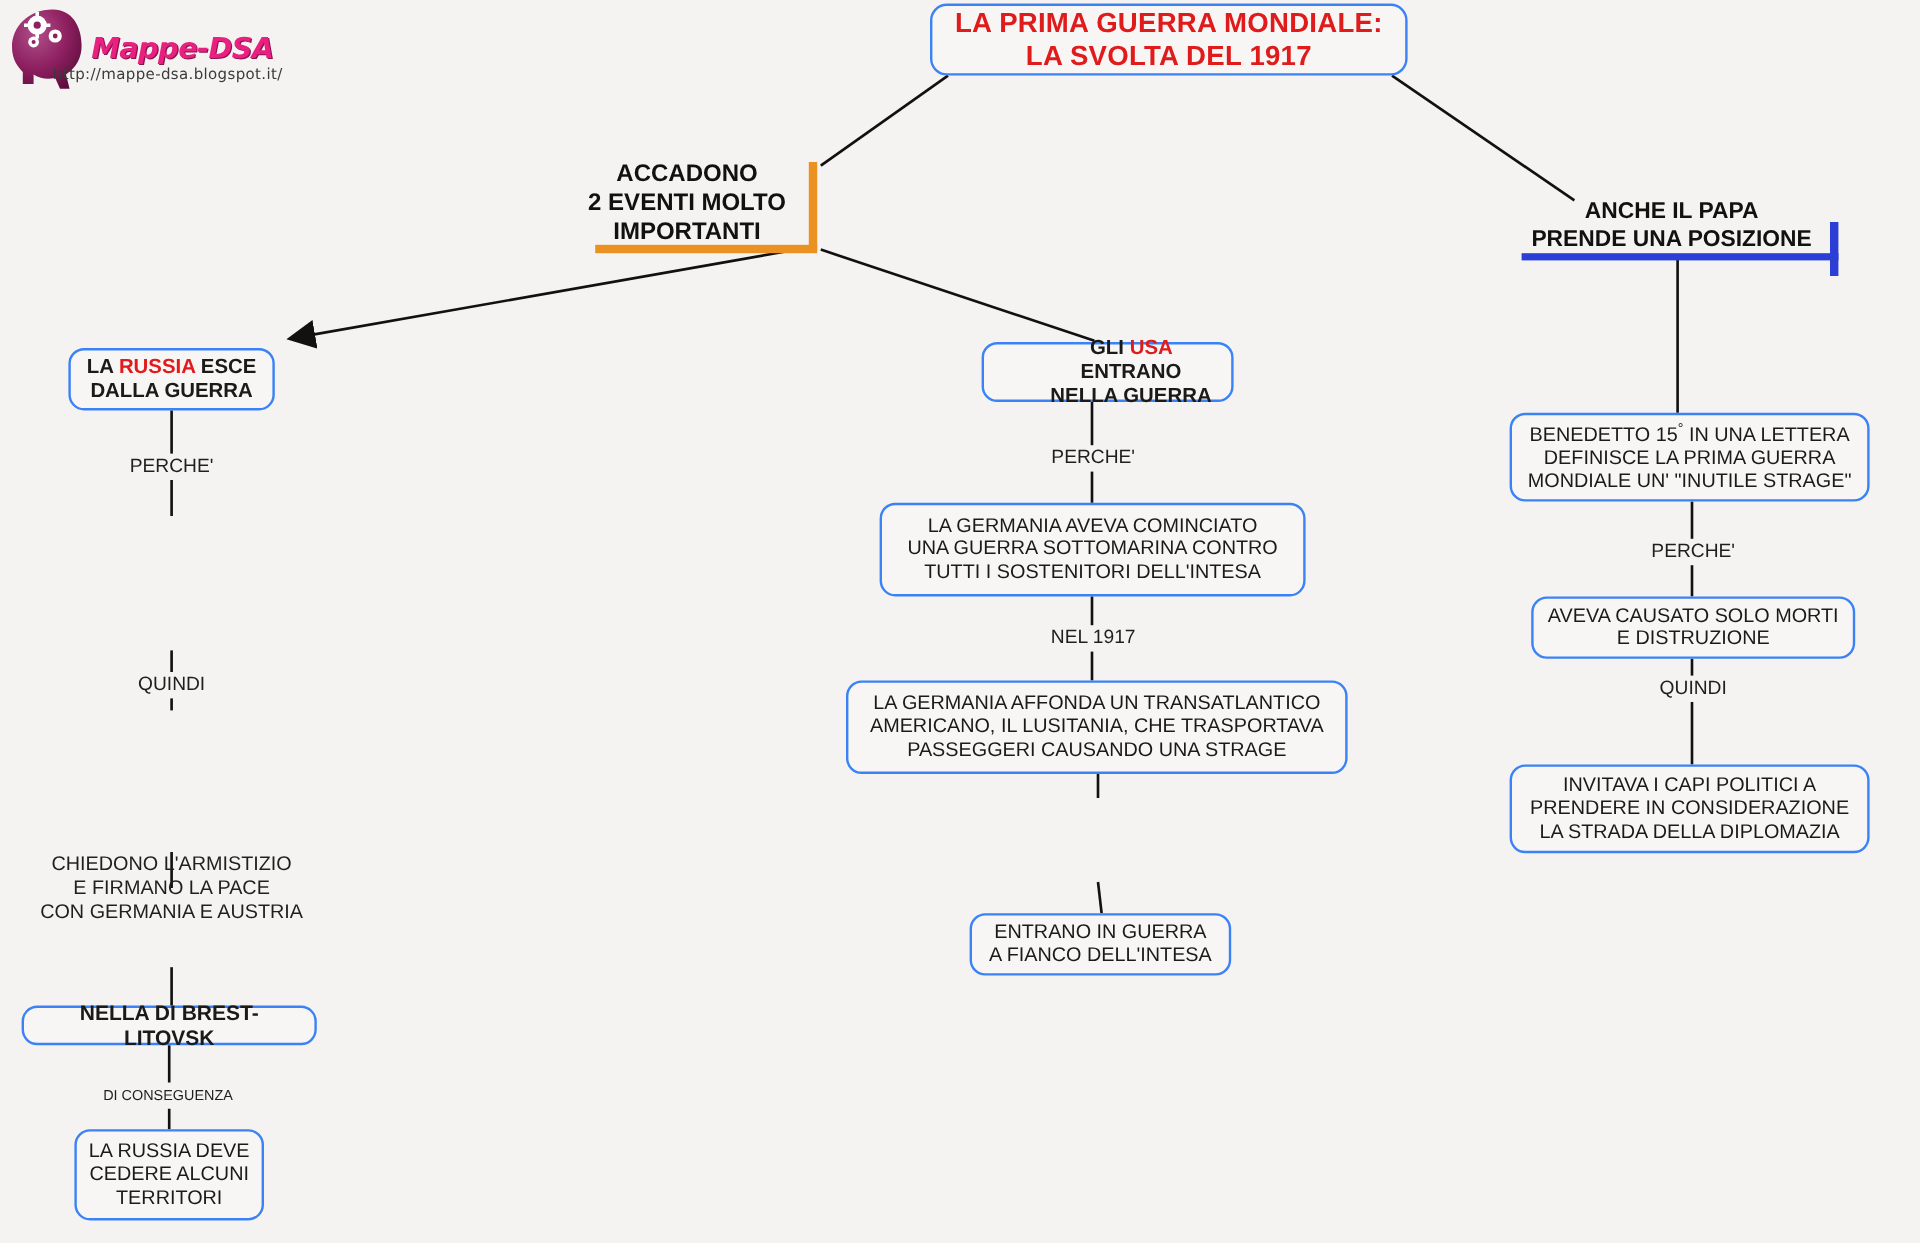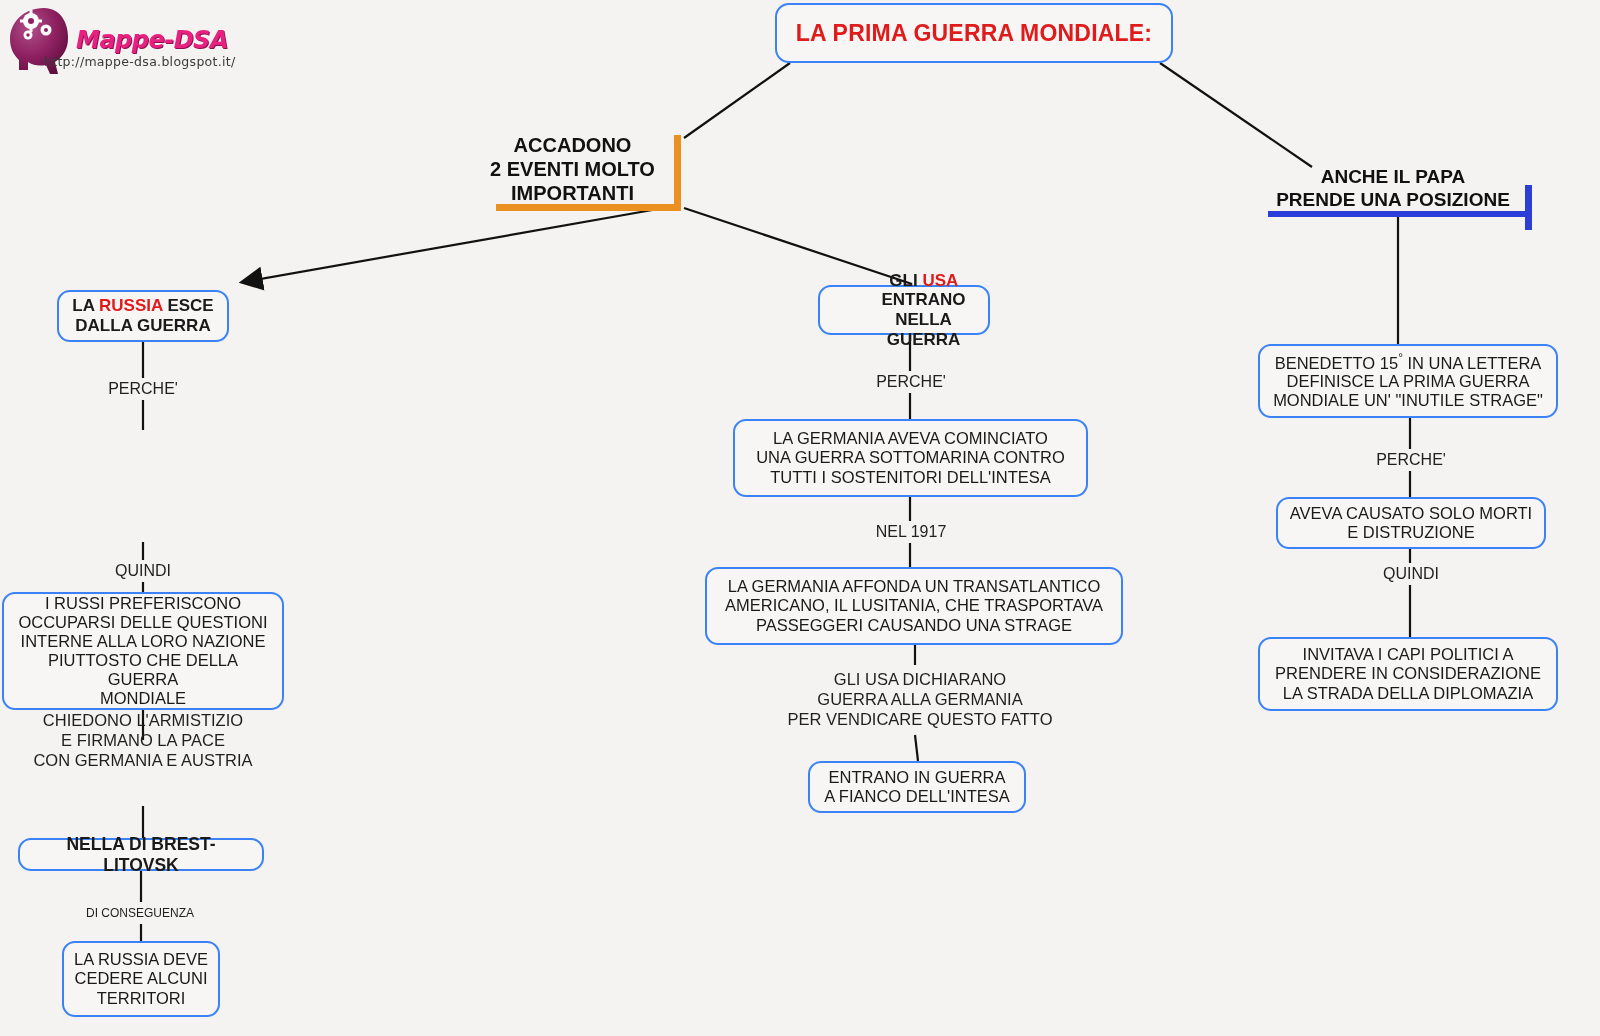--- a/index.html
+++ b/index.html
@@ -82,21 +82,21 @@
   #l-perche{left:70px;top:378px;width:146px;height:22px;font-size:16px;}
   #rivoluzione{left:64px;top:430px;width:158px;height:112px;font-size:16.5px;}
   #l-quindi{left:70px;top:560px;width:146px;height:22px;font-size:16px;}
   #russi-pref{left:2px;top:592px;width:282px;height:118px;font-size:16.5px;}
   #chiedono{left:8px;top:708px;width:270px;height:66px;font-size:16.5px;}
   #brest{left:18px;top:838px;width:246px;height:33px;font-size:17.5px;font-weight:bold;}
   #l-conseg{left:30px;top:902px;width:220px;height:22px;font-size:12px;}
   #cedere{left:62px;top:941px;width:158px;height:76px;font-size:16.5px;}
 
   
-  #usa-entrano{left:818px;top:285px;width:172px;height:50px;font-size:17px;font-weight:bold;padding-left:48px;}
+  #usa-entrano{left:818px;top:285px;width:210px;height:50px;font-size:17px;font-weight:bold;padding-left:48px;}
   #c-perche{left:838px;top:371px;width:146px;height:22px;font-size:16px;}
   #germania-sub{left:733px;top:419px;width:355px;height:78px;font-size:16.5px;}
   #c-nel1917{left:838px;top:521px;width:146px;height:22px;font-size:16px;}
   #lusitania{left:705px;top:567px;width:418px;height:78px;font-size:16.5px;}
   #usa-dichiarano{left:760px;top:665px;width:320px;height:70px;font-size:16.5px;}
   #entrano-intesa{left:808px;top:761px;width:218px;height:52px;font-size:16.5px;}
 
   
   #benedetto{left:1258px;top:344px;width:300px;height:74px;font-size:16.5px;}
   #r-perche{left:1338px;top:449px;width:146px;height:22px;font-size:16px;}
@@ -176,20 +176,21 @@
         <line x1="31" y1="17" x2="36" y2="17"></line>
       </g>
     </svg>
     <div class="logo-title">Mappe-DSA</div>
     <div class="logo-url">http://mappe-dsa.blogspot.it/</div>
   </div>
 
   <div class="node" id="title-node">
     <div>
       <div>LA PRIMA GUERRA MONDIALE:</div>
+      <div>LA SVOLTA DEL 1917</div>
     </div>
   </div>
 
   <div class="bracket" id="accadono">
     <div class="txt">
       <div>ACCADONO</div>
       <div>2 EVENTI MOLTO</div>
       <div>IMPORTANTI</div>
     </div>
     <div class="v"></div>
@@ -212,29 +213,20 @@
       </div>
       <div>DALLA GUERRA</div>
     </div>
   </div>
 
   <div class="plain" id="l-perche">PERCHE'</div>
 
 
   <div class="plain" id="l-quindi">QUINDI</div>
 
-  <div class="node" id="russi-pref">
-    <div>
-      <div>I RUSSI PREFERISCONO</div>
-      <div>OCCUPARSI DELLE QUESTIONI</div>
-      <div>INTERNE ALLA LORO NAZIONE</div>
-      <div>PIUTTOSTO CHE DELLA GUERRA</div>
-      <div>MONDIALE</div>
-    </div>
-  </div>
 
   <div class="plain" id="chiedono">
     <div>
       <div><span>CHIEDONO </span><span class="b">L'ARMISTIZIO</span></div>
       <div><span>E FIRMANO LA </span><span class="b">PACE</span></div>
       <div>CON GERMANIA E AUSTRIA</div>
     </div>
   </div>
 
   <div class="node" id="brest">
@@ -273,27 +265,20 @@
   <div class="plain" id="c-nel1917">NEL 1917</div>
 
   <div class="node" id="lusitania">
     <div>
       <div><span>LA GERMANIA AFFONDA UN </span><span class="b">TRANSATLANTICO</span></div>
       <div><span>AMERICANO, IL </span><span class="b">LUSITANIA</span><span>, CHE TRASPORTAVA</span></div>
       <div>PASSEGGERI CAUSANDO UNA STRAGE</div>
     </div>
   </div>
 
-  <div class="plain" id="usa-dichiarano">
-    <div>
-      <div>GLI USA DICHIARANO</div>
-      <div>GUERRA ALLA GERMANIA</div>
-      <div>PER VENDICARE QUESTO FATTO</div>
-    </div>
-  </div>
 
   <div class="node" id="entrano-intesa">
     <div>
       <div>ENTRANO IN GUERRA</div>
       <div>A FIANCO DELL'INTESA</div>
     </div>
   </div>
 
   <div class="node" id="benedetto">
     <div>

